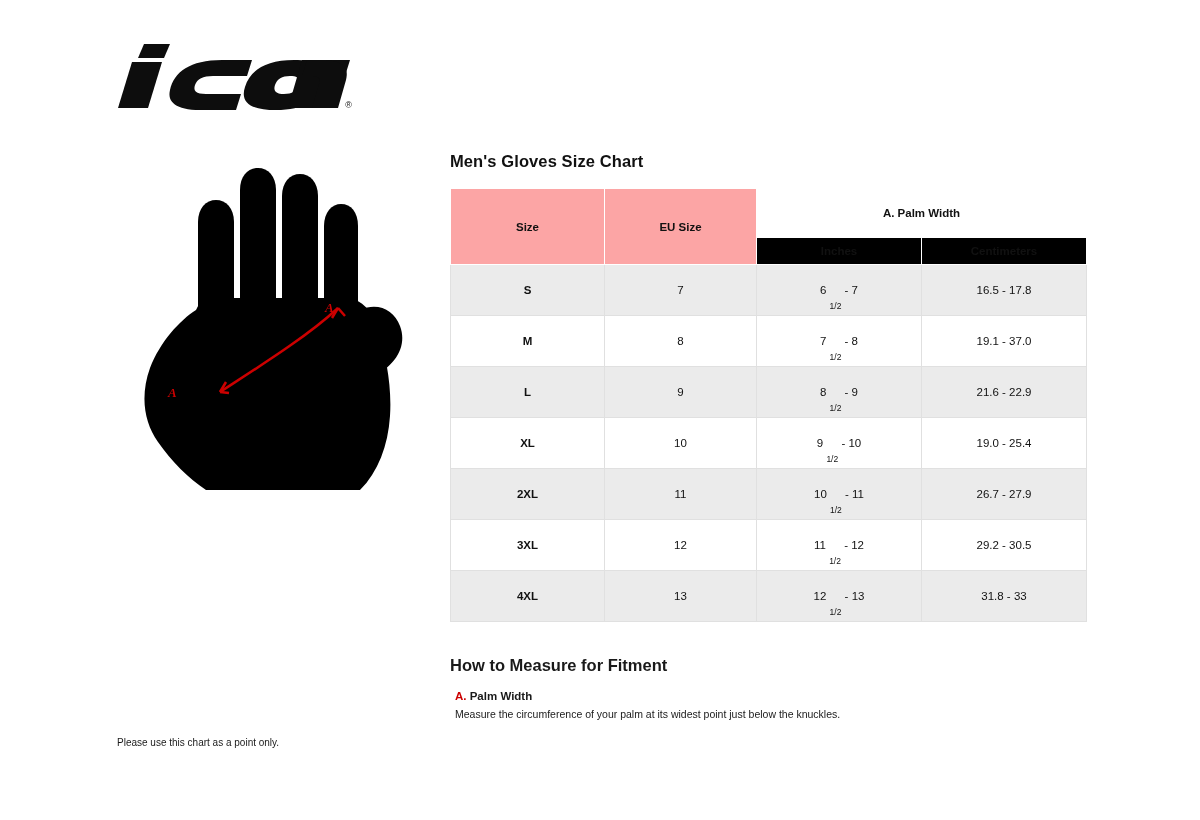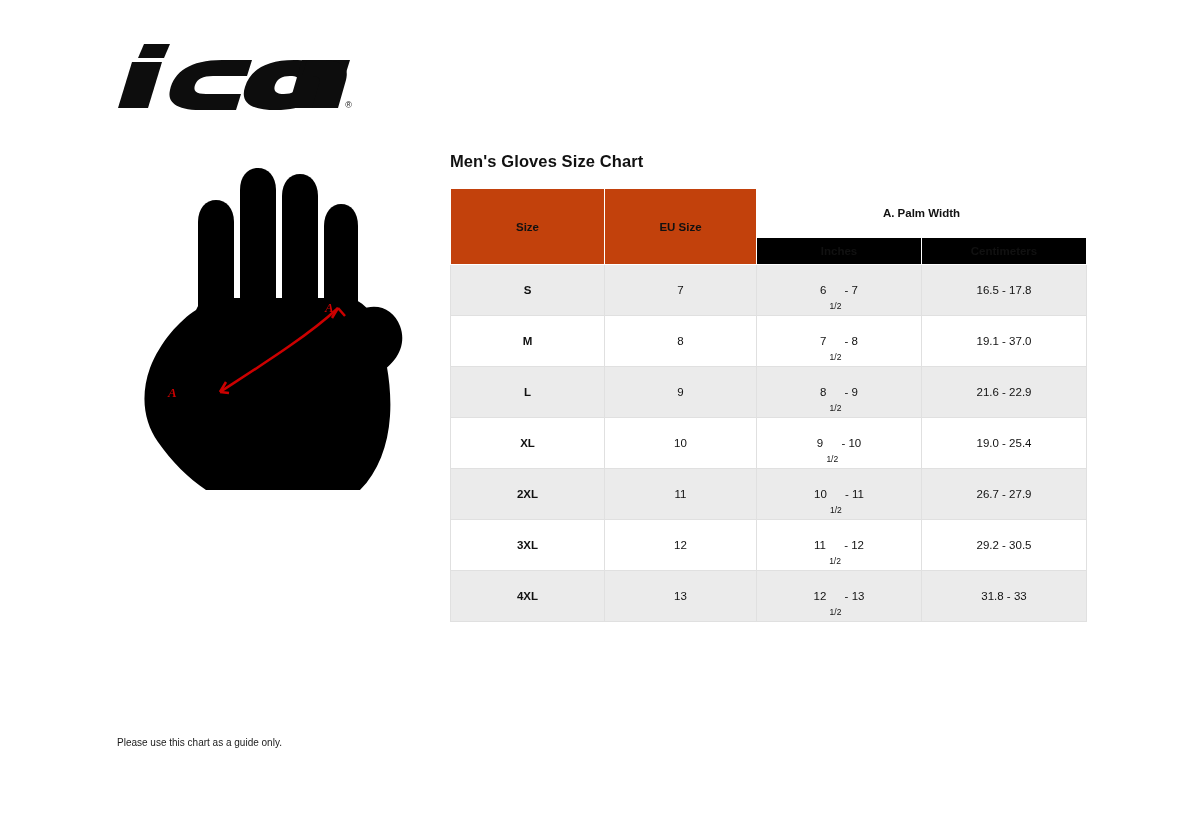--- a/index.html
+++ b/index.html
@@ -75,21 +75,21 @@
     table-layout: fixed;
   }
   table.size-chart th,
   table.size-chart td {
     border: 1px solid #ffffff;
     text-align: center;
     font-size: 11.5px;
     color: #111;
   }
   .hdr-cell {
-    background: #c2410c;
+    background: #fca5a5;
     font-weight: bold;
     font-size: 11.5px;
     height: 76px;
     vertical-align: middle;
     border: 1px solid #e3e3e3;
   }
   .hdr-span {
     background: #ffffff;
     font-weight: bold;
     height: 40px;
@@ -252,17 +252,25 @@
         </tr>
         <tr class="row-odd">
           <td class="size-col">4XL</td>
           <td>13</td>
           <td><span>12 </span><span class="frac">1/2</span><span> - 13</span></td>
           <td>31.8 - 33</td>
         </tr>
       </tbody>
   </table>
 
+  <div id="howto">
+    <h2>How to Measure for Fitment</h2>
+    <div class="howto-term">
+      <span class="red">A.</span>
+      <span>Palm Width</span>
+    </div>
+    <div class="howto-desc">Measure the circumference of your palm at its widest point just below the knuckles.</div>
+  </div>
 </div>
 
 <div id="footer">
-  <div>Please use this chart as a guide only.</div>
+  <div>Please use this chart as a point only.</div>
 </div>
 
 </body></html>

